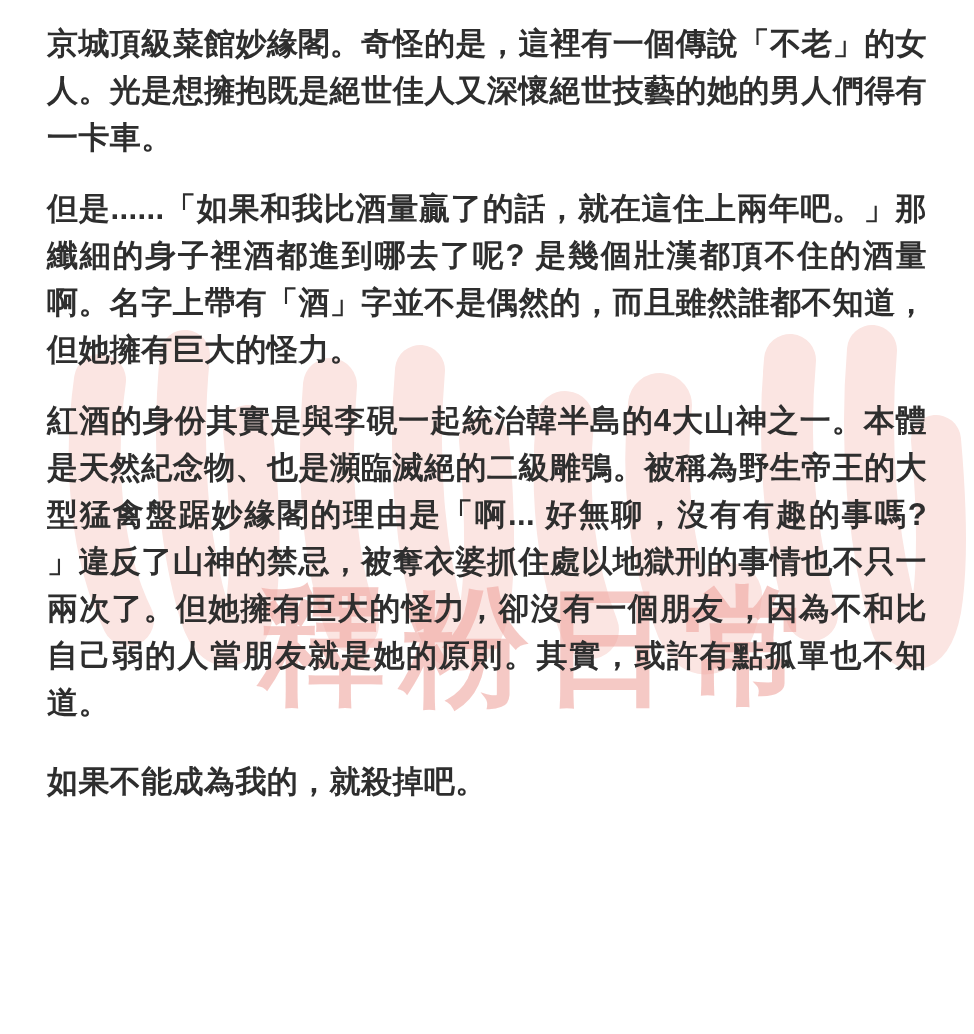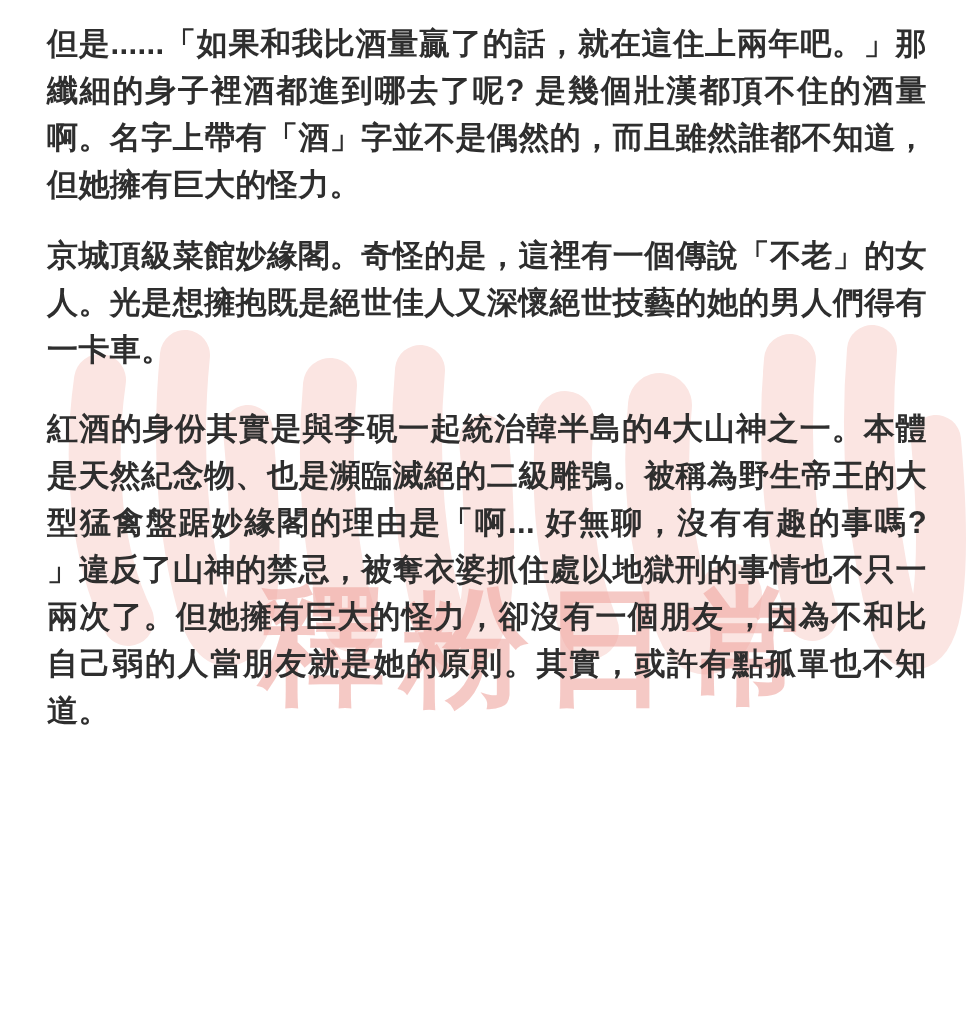--- a/index.html
+++ b/index.html
@@ -72,16 +72,17 @@
       <path stroke-width="58" d="M 565 95 C 558 170, 566 245, 590 305"></path>
       <path stroke-width="64" d="M 660 80 C 652 160, 662 235, 688 300 C 700 330, 724 322, 730 270"></path>
       <path stroke-width="52" d="M 790 35 C 782 125, 790 215, 812 290"></path>
       <path stroke-width="50" d="M 872 25 C 864 120, 872 215, 894 295 C 906 335, 932 326, 938 272 C 944 222, 940 160, 936 115"></path>
     </g>
   </svg>
   <div class="watermark-chars">釋粉日常</div>
 </div>
 
 <div class="article">
+  <p>京城頂級菜館妙緣閣。奇怪的是，這裡有一個傳說「不老」的女人。光是想擁抱既是絕世佳人又深懷絕世技藝的她的男人們得有一卡車。</p>
   <p>但是......「如果和我比酒量贏了的話，就在這住上兩年吧。」那纖細的身子裡酒都進到哪去了呢? 是幾個壯漢都頂不住的酒量啊。名字上帶有「酒」字並不是偶然的，而且雖然誰都不知道，但她擁有巨大的怪力。</p>
-  <p>京城頂級菜館妙緣閣。奇怪的是，這裡有一個傳說「不老」的女人。光是想擁抱既是絕世佳人又深懷絕世技藝的她的男人們得有一卡車。</p>
   <p>紅酒的身份其實是與李硯一起統治韓半島的4大山神之一。本體是天然紀念物、也是瀕臨滅絕的二級雕鴞。被稱為野生帝王的大型猛禽盤踞妙緣閣的理由是「啊... 好無聊，沒有有趣的事嗎? 」違反了山神的禁忌，被奪衣婆抓住處以地獄刑的事情也不只一兩次了。但她擁有巨大的怪力，卻沒有一個朋友 ，因為不和比自己弱的人當朋友就是她的原則。其實，或許有點孤單也不知道。</p>
+  <p>如果不能成為我的，就殺掉吧。</p>
 </div>
 
 </body></html>

